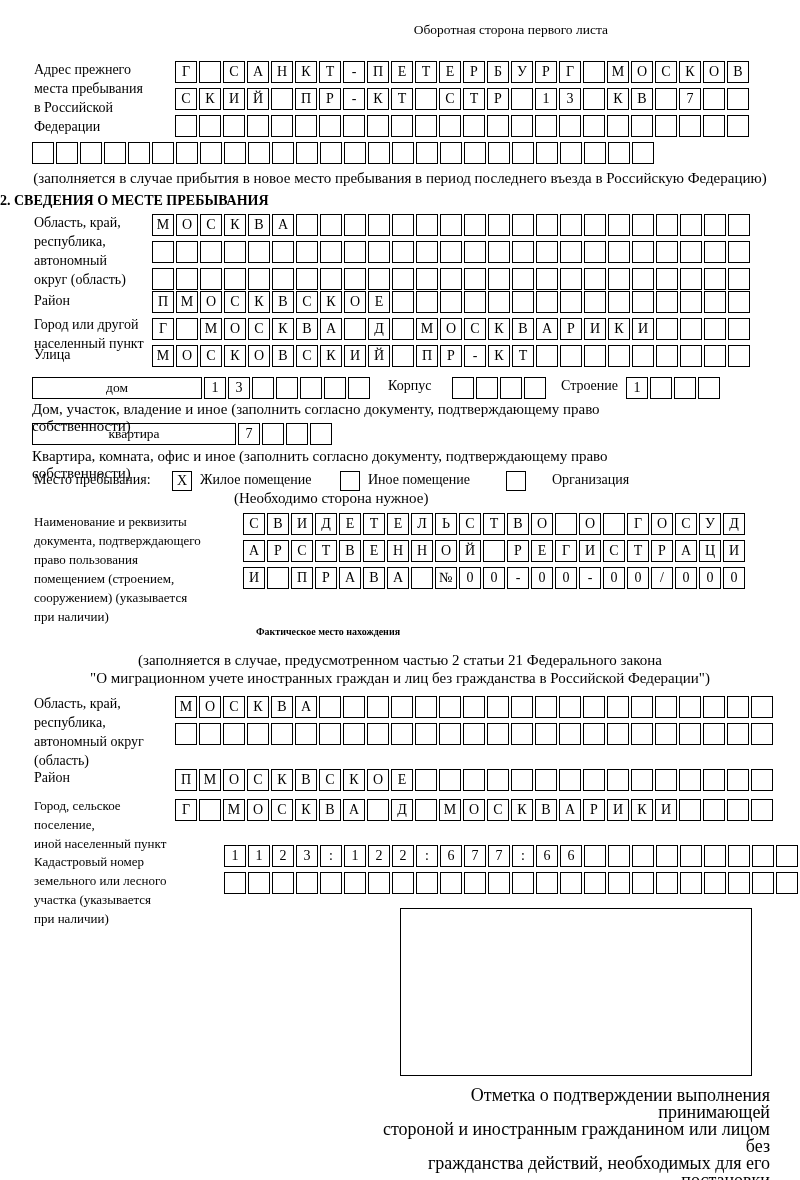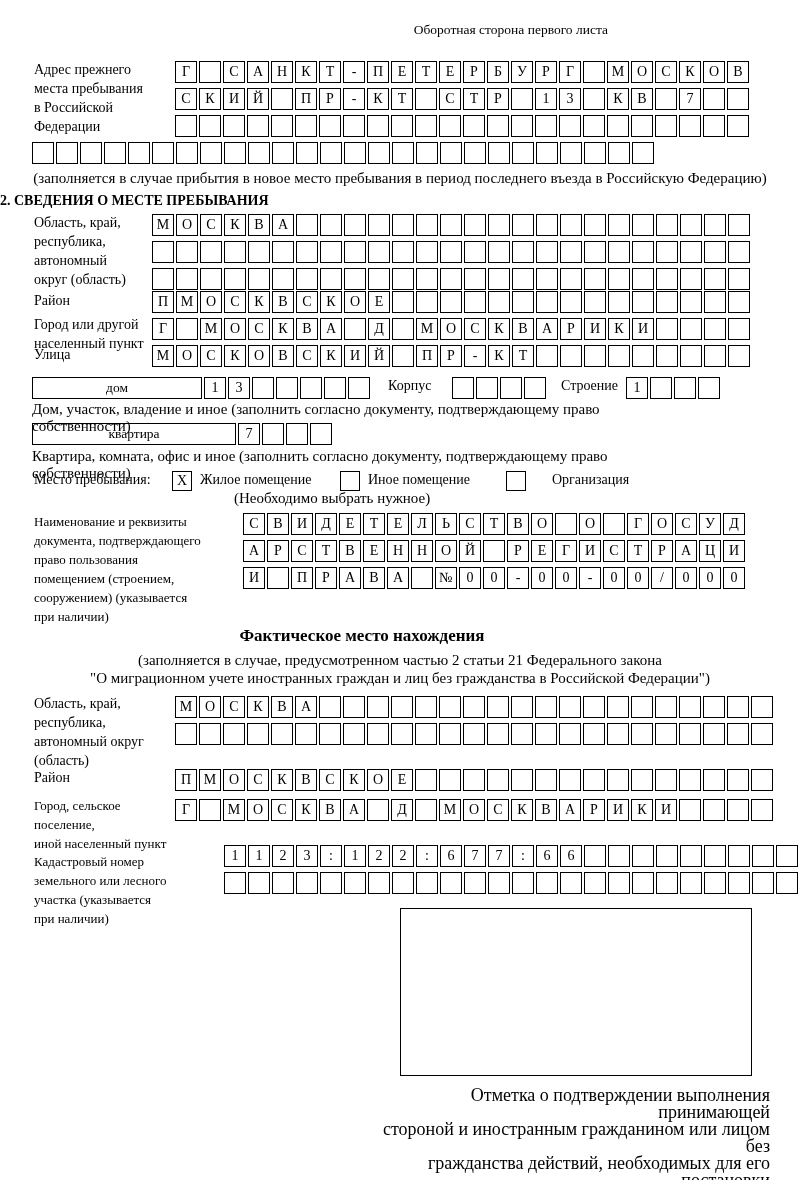--- a/index.html
+++ b/index.html
@@ -33,25 +33,24 @@
   .label-sm {
     font-size: 13px;
     line-height: 19px;
   }
   .section-title {
     font-size: 14px;
     font-weight: bold;
     width: 100%;
   }
   .bold-center {
-    font-size: 17px;
+    font-size: 10px;
     font-weight: bold;
     text-align: center;
     width: 100%;
-    padding-left: 34px;
   }
 
   
   .cells {
     display: flex;
     flex-direction: row;
   }
   .cell {
     width: 22px;
     height: 22px;
@@ -465,21 +464,21 @@
     </div>
   <div class="abs tiny" style="left:32px; top:448px;">Квартира, комната, офис и иное (заполнить согласно документу, подтверждающему право собственности)</div>
 
   <div class="abs label" style="left:34px; top:470px;">Место пребывания:</div>
   <div class="abs chk" style="left:172px; top:471px;">X</div>
   <div class="abs label" style="left:200px; top:470px;">Жилое помещение</div>
   <div class="abs chk" style="left:340px; top:471px;"></div>
   <div class="abs label" style="left:368px; top:470px;">Иное помещение</div>
   <div class="abs chk" style="left:506px; top:471px;"></div>
   <div class="abs label" style="left:552px; top:470px;">Организация</div>
-  <div class="abs tiny" style="left:234px; top:490px;">(Необходимо выбрать нужное)</div>
+  <div class="abs tiny" style="left:234px; top:490px;">(Необходимо сторона нужное)</div>
 
   <div class="abs label-sm" style="left:34px; top:512px; width:210px;">
     <div>Наименование и реквизиты</div>
     <div>документа, подтверждающего</div>
     <div>право пользования</div>
     <div>помещением (строением,</div>
     <div>сооружением) (указывается</div>
     <div>при наличии)</div>
   </div>
   <div class="abs" style="left:243px; top:513px;">

